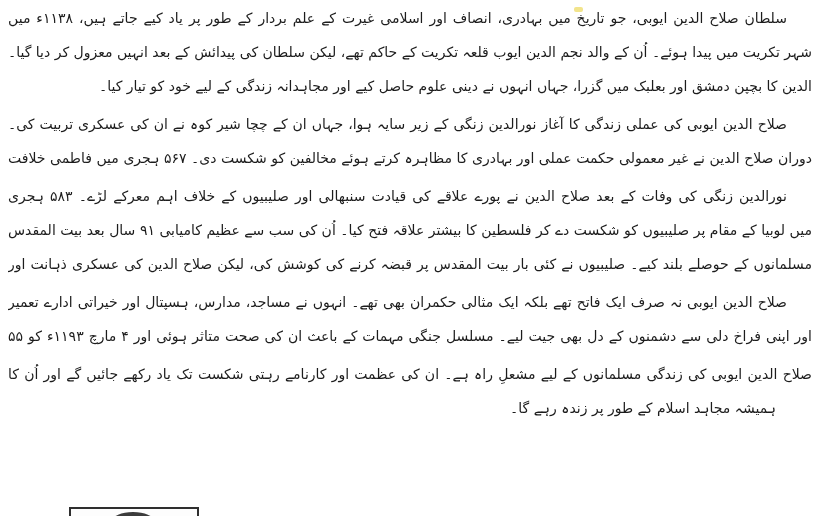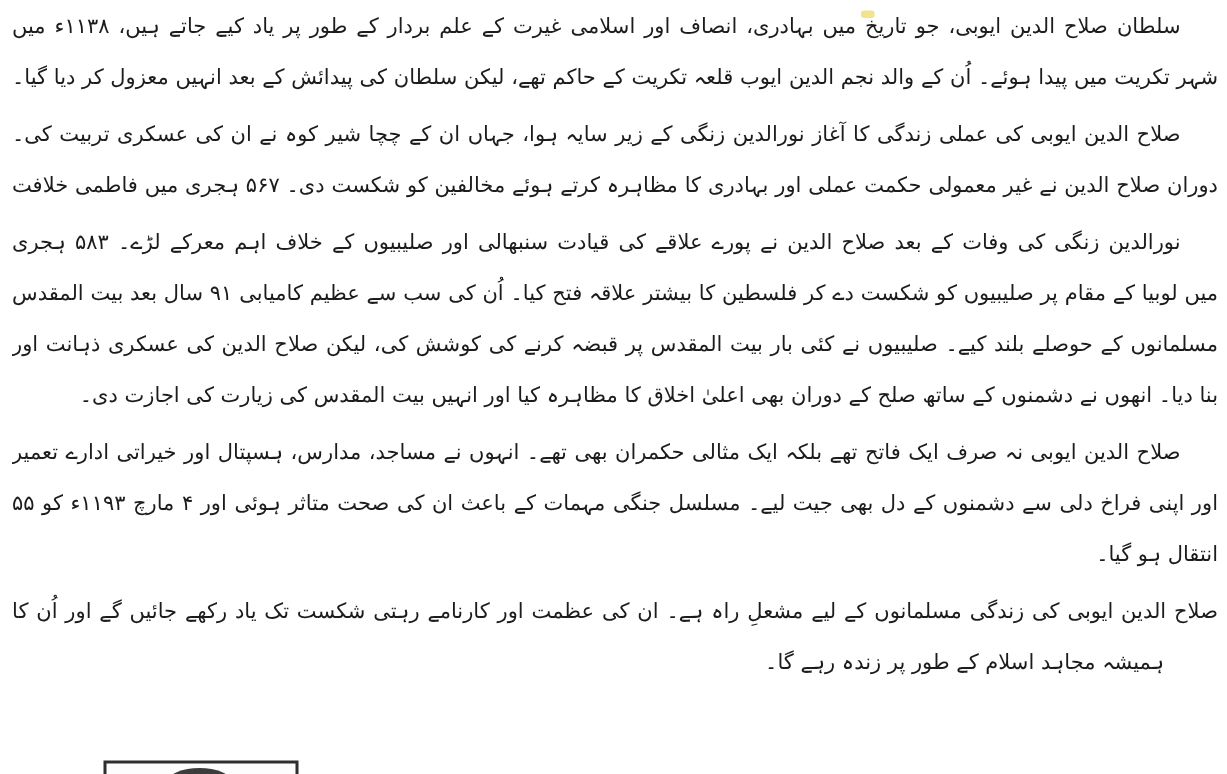--- a/index.html
+++ b/index.html
@@ -64,38 +64,37 @@
   }
 </style>
 </head>
 <body>
 
 <div class="doc" dir="rtl" lang="ur">
 
   <div class="para">
     <div class="line first">سلطان صلاح الدین ایوبی، جو تاریخ میں بہادری، انصاف اور اسلامی غیرت کے علم بردار کے طور پر یاد کیے جاتے ہیں، ۱۱۳۸ء میں عراق کے</div>
     <div class="line">شہر تکریت میں پیدا ہوئے۔ اُن کے والد نجم الدین ایوب قلعہ تکریت کے حاکم تھے، لیکن سلطان کی پیدائش کے بعد انہیں معزول کر دیا گیا۔ صلاح</div>
+    <div class="line last">الدین کا بچپن دمشق اور بعلبک میں گزرا، جہاں انہوں نے دینی علوم حاصل کیے اور مجاہدانہ زندگی کے لیے خود کو تیار کیا۔</div>
   </div>
 
   <div class="para">
     <div class="line first">صلاح الدین ایوبی کی عملی زندگی کا آغاز نورالدین زنگی کے زیر سایہ ہوا، جہاں ان کے چچا شیر کوہ نے ان کی عسکری تربیت کی۔ مصر کی مہم کے</div>
     <div class="line">دوران صلاح الدین نے غیر معمولی حکمت عملی اور بہادری کا مظاہرہ کرتے ہوئے مخالفین کو شکست دی۔ ۵۶۷ ہجری میں فاطمی خلافت کے خاتمے کے</div>
   </div>
 
   <div class="para">
     <div class="line first">نورالدین زنگی کی وفات کے بعد صلاح الدین نے پورے علاقے کی قیادت سنبھالی اور صلیبیوں کے خلاف اہم معرکے لڑے۔ ۵۸۳ ہجری</div>
     <div class="line">میں لوبیا کے مقام پر صلیبیوں کو شکست دے کر فلسطین کا بیشتر علاقہ فتح کیا۔ اُن کی سب سے عظیم کامیابی ۹۱ سال بعد بیت المقدس کی بازیابی تھی، جس نے</div>
     <div class="line">مسلمانوں کے حوصلے بلند کیے۔ صلیبیوں نے کئی بار بیت المقدس پر قبضہ کرنے کی کوشش کی، لیکن صلاح الدین کی عسکری ذہانت اور عزم نے اُنھیں ناکام</div>
-    <div class="line last">بنا دیا۔ انھوں نے دشمنوں کے ساتھ صلح کے دوران بھی اعلیٰ اخلاق کا مظاہرہ کیا اور انہیں بیت المقدس کی زیارت کی اجازت دی۔</div>
   </div>
 
   <div class="para">
     <div class="line first">صلاح الدین ایوبی نہ صرف ایک فاتح تھے بلکہ ایک مثالی حکمران بھی تھے۔ انہوں نے مساجد، مدارس، ہسپتال اور خیراتی ادارے تعمیر کرائے</div>
     <div class="line">اور اپنی فراخ دلی سے دشمنوں کے دل بھی جیت لیے۔ مسلسل جنگی مہمات کے باعث ان کی صحت متاثر ہوئی اور ۴ مارچ ۱۱۹۳ء کو ۵۵ سال کی عمر میں اُن کا</div>
-    <div class="line last">انتقال ہو گیا۔</div>
   </div>
 
   <div class="para">
     <div class="line">صلاح الدین ایوبی کی زندگی مسلمانوں کے لیے مشعلِ راہ ہے۔ ان کی عظمت اور کارنامے رہتی شکست تک یاد رکھے جائیں گے اور اُن کا نام</div>
     <div class="line last cut">ہمیشہ مجاہد اسلام کے طور پر زندہ رہے گا۔</div>
   </div>
 
 </div>
 
 <div class="spell-mark"></div>

